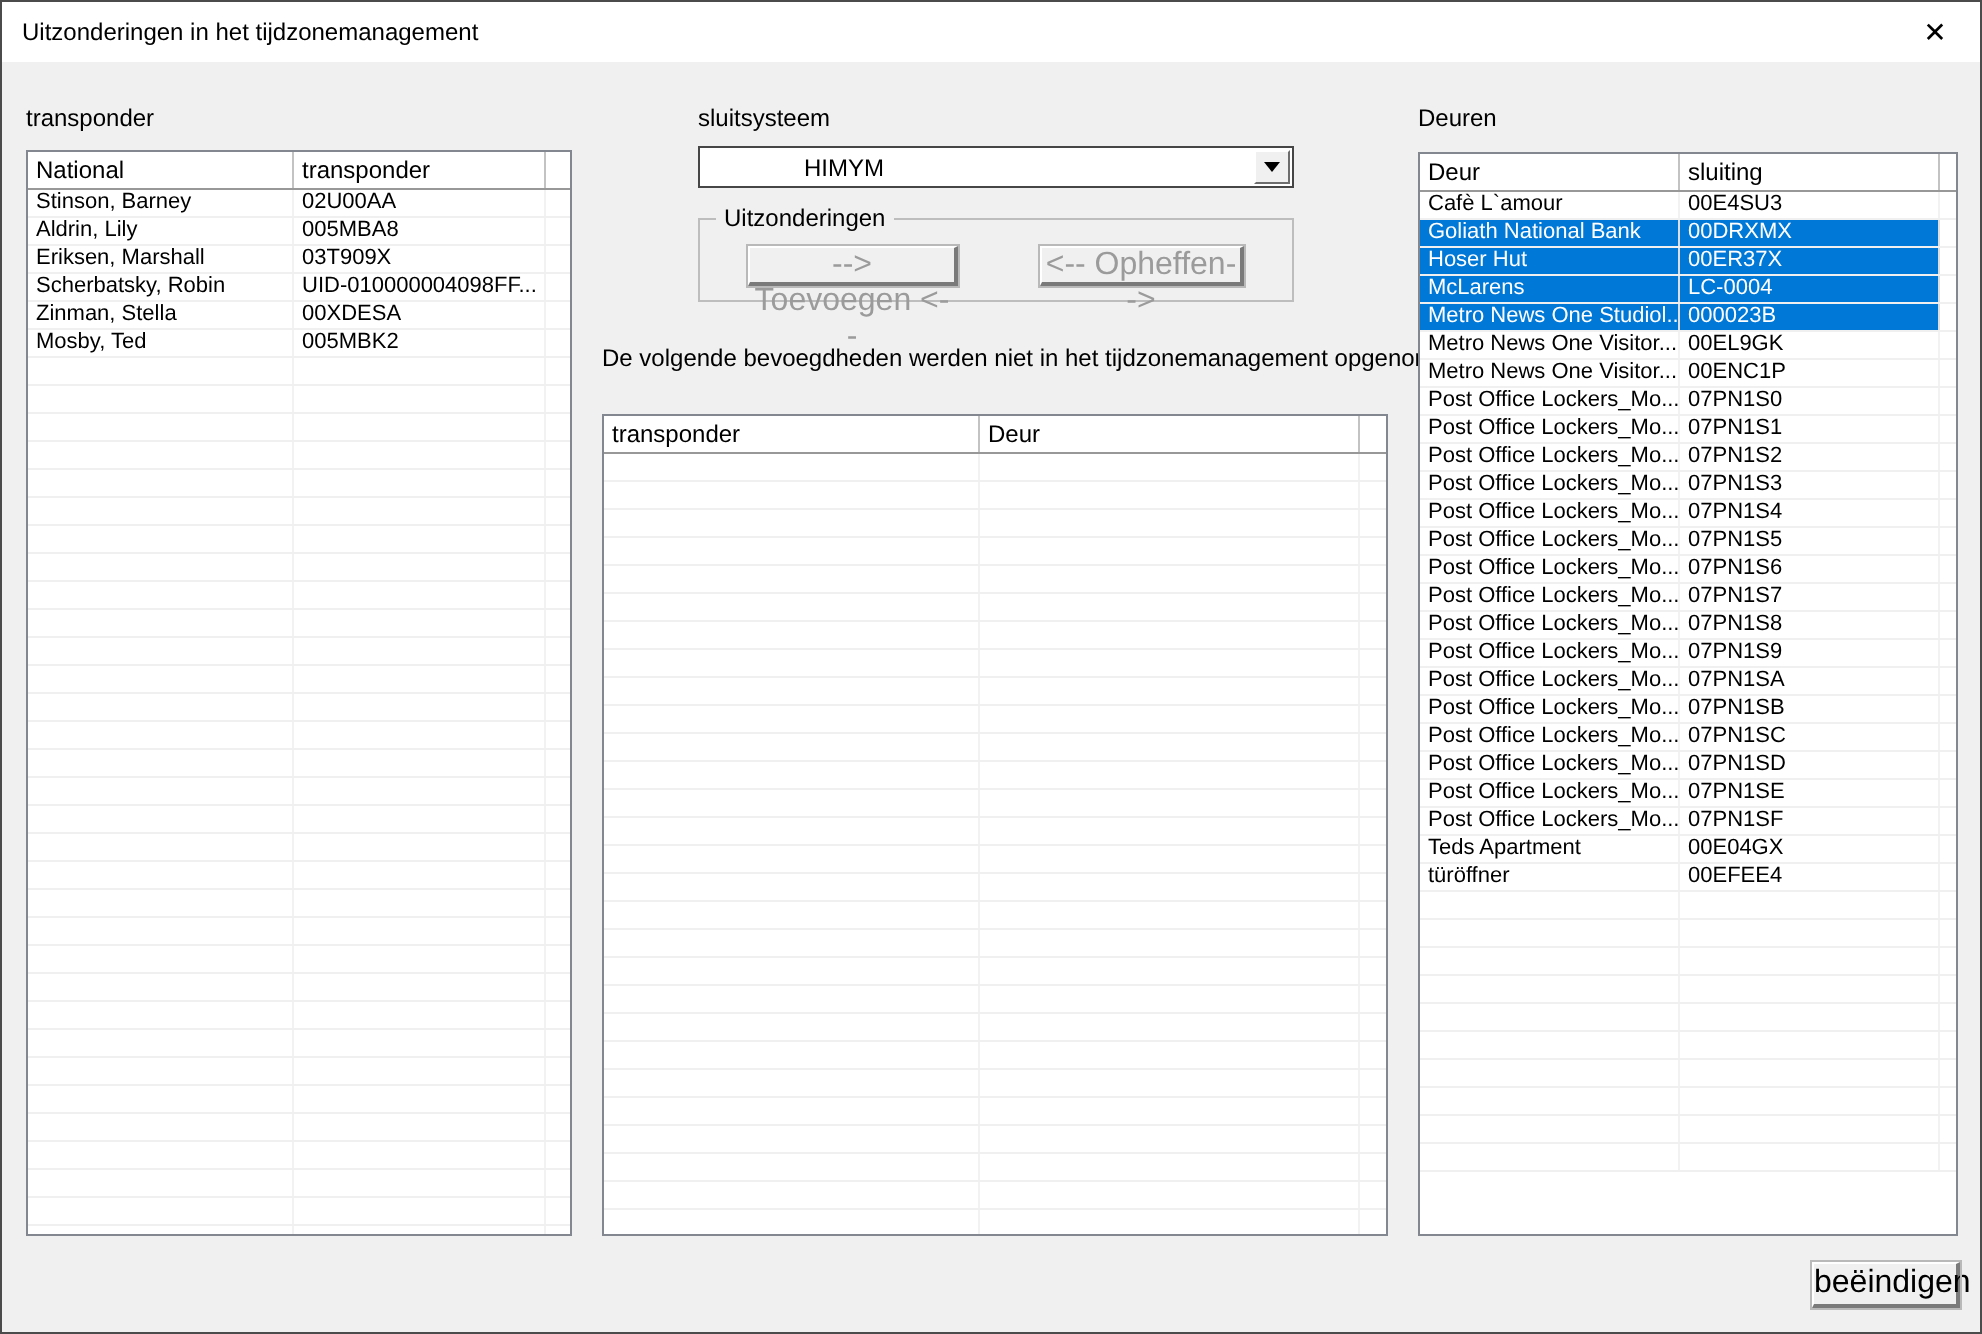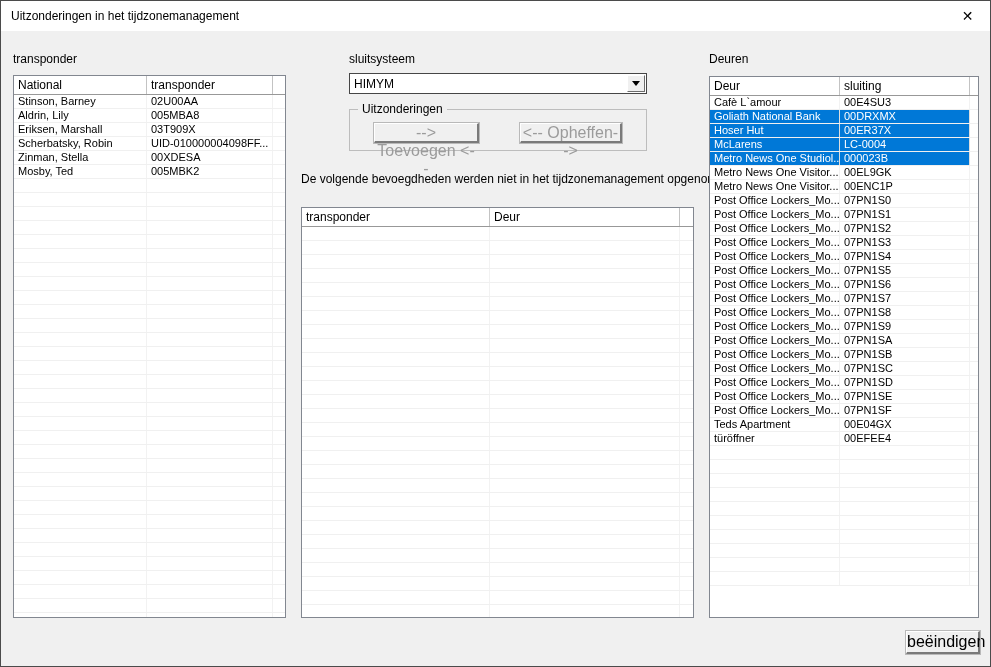--- a/index.html
+++ b/index.html
@@ -41,21 +41,21 @@
     border-right:1px solid #f2f2f2; white-space:nowrap; overflow:hidden;
   }
   .lv-td.rest { flex:1 1 auto; border-right:none; }
   .lv-row.selected .lv-td:not(.rest) { background:var(--sel); color:var(--selText); border-right-color:#ddd; }
 
   
   .combo {
     position:absolute; left:348px; top:72px; width:298px; height:21px;
     background:#fff; border:1px solid #464646; display:flex; align-items:center; cursor:pointer;
   }
-  .combo-value { flex:1; font-size:12px; padding-left:4px; color:#000; white-space:nowrap; overflow:hidden; }
+  .combo-value { flex:1; font-size:12px; padding-left:4px; color:#000; white-space:nowrap; overflow:hidden;margin-left:48px; }
   .combo-btn {
     width:18px; height:17px; margin-right:1px; background:#f0f0f0;
     border:1px solid #fff; border-right-color:#6d6d6d; border-bottom-color:#6d6d6d;
     display:flex; align-items:center; justify-content:center;
   }
   .combo-arrow { width:0; height:0; border-left:4px solid transparent; border-right:4px solid transparent; border-top:5px solid #000; }
 
   
   .groupbox {
     position:absolute; left:348px; top:108px; width:298px; height:42px;

